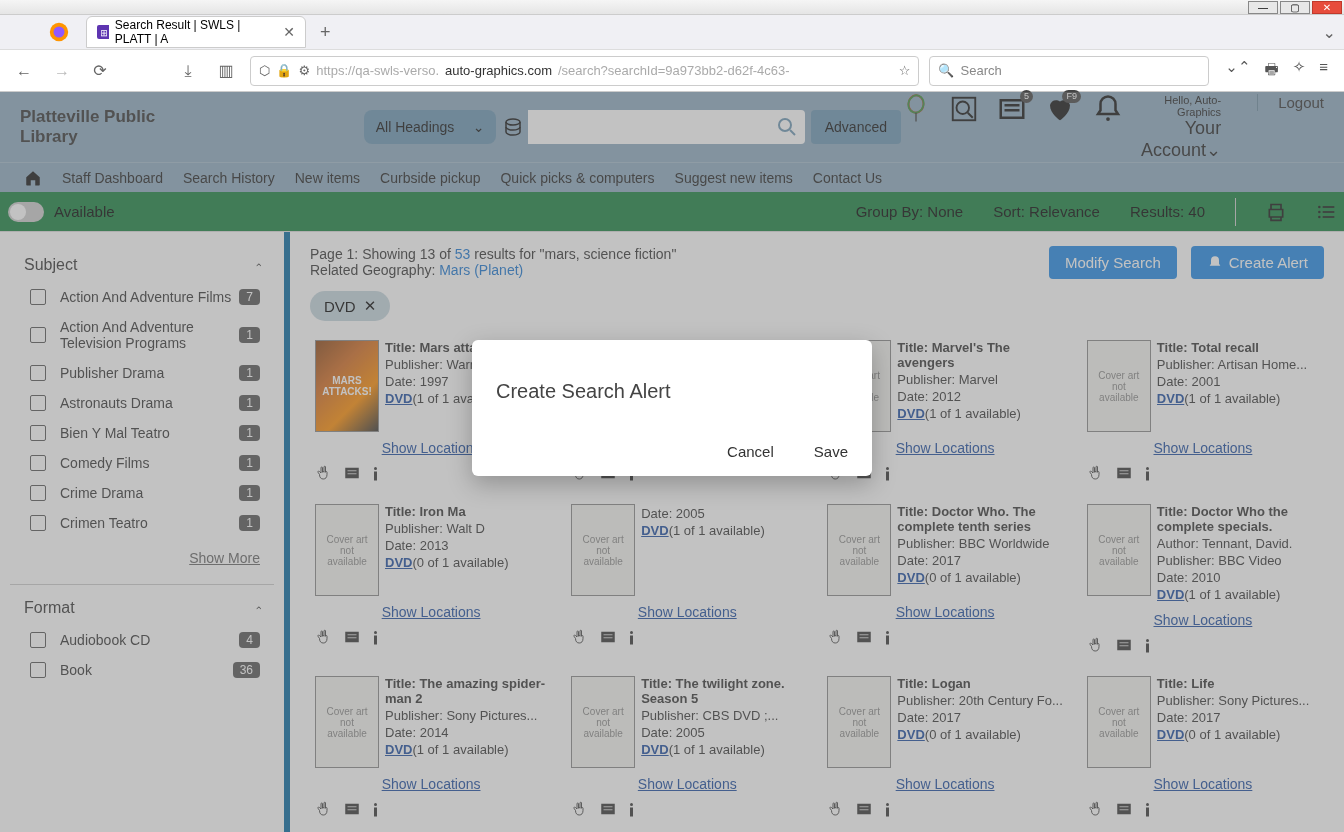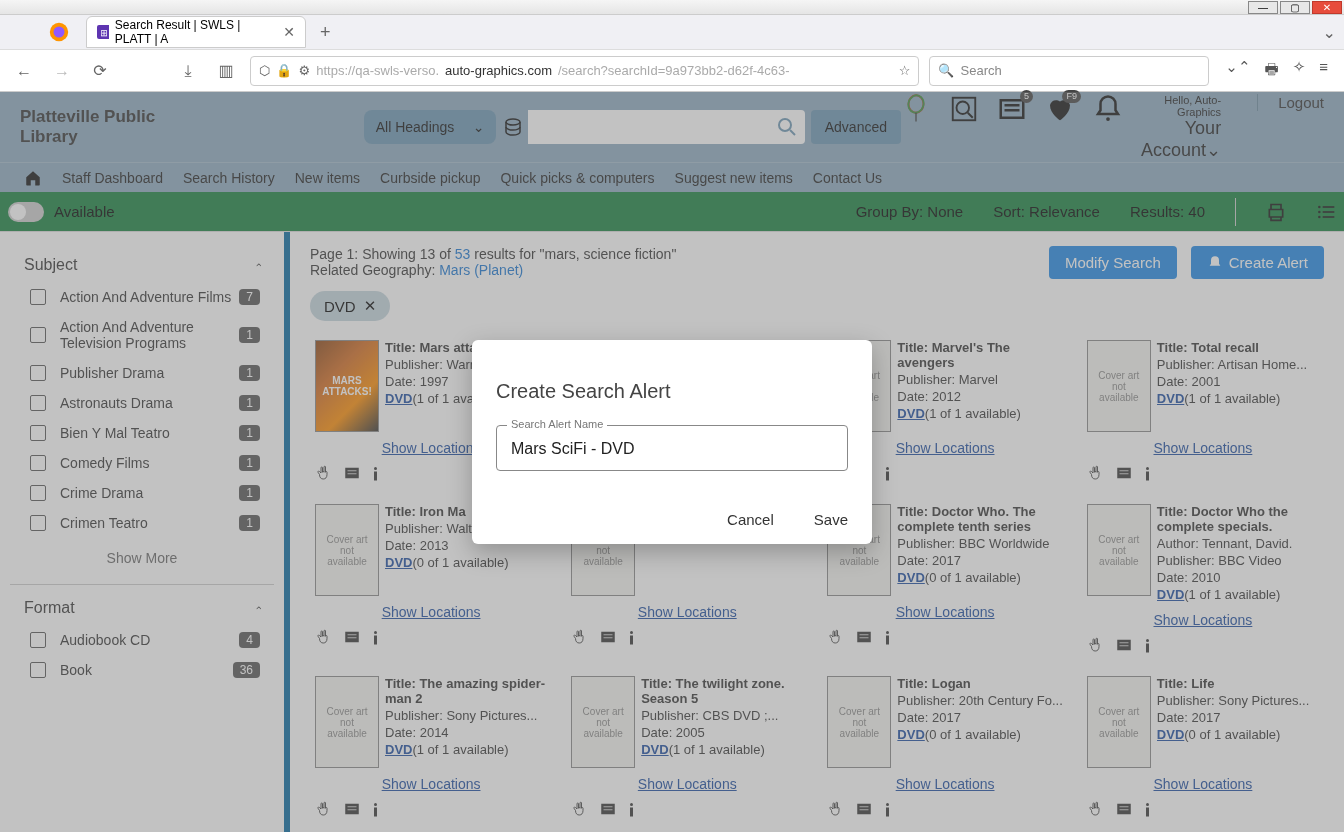--- a/index.html
+++ b/index.html
@@ -56,21 +56,21 @@
 .ctrl-right > div.sep { border-left:1px solid #ccc; height:28px;}
 
 
 .main { display:flex; height: calc(832px - 15px - 35px - 42px - 70px - 30px - 40px);}
 .sidebar { width: 290px; border-right:6px solid #0369a1; padding: 16px 24px; overflow:hidden;}
 .facet-head { display:flex; justify-content:space-between; align-items:center; font-size:16px; color:#333; padding:8px 0; font-weight:500;}
 .facet-item { display:flex; align-items:center; padding: 7px 0; font-size:14px; color:#333;}
 .facet-item .cb { width:16px; height:16px; border:1.5px solid #555; border-radius:2px; margin-right:14px; margin-left:6px; flex-shrink:0;}
 .facet-item .lbl { flex:1;}
 .facet-item .cnt { background:#555; color:#fff; border-radius:4px; padding:1px 7px; font-size:12px; min-width:20px; text-align:center;}
-.show-more { text-align:center; color:#666; font-size:14px; padding:12px 0;}
+.show-more { text-align:right; color:#666; font-size:14px; padding:12px 0;text-decoration:underline;}
 .divider { border-top:1px solid #ccc; margin: 6px -14px;}
 
 .results { flex:1; padding: 14px 20px; overflow:hidden;}
 .results-top { display:flex; justify-content:space-between; align-items:flex-start;}
 .results-info { font-size:14px; color:#333;}
 .results-info a { color:#1976d2; text-decoration:none;}
 .top-btns { display:flex; gap:14px;}
 .btn-blue { background:#1e88e5; color:#fff; border-radius:4px; padding:8px 16px; font-size:15px; display:flex; align-items:center; gap:6px;}
 .chip { display:inline-flex; align-items:center; background:#c4d5dd; border-radius:16px; padding:6px 14px; font-size:15px; margin-top:12px; gap:8px;}
 
@@ -732,22 +732,18 @@
             </span>
           </div>
         </div>
       </div>
   </div>
 </div>
 
 <div class="overlay">
   <div class="modal">
     <h2>Create Search Alert</h2>
-    <div class="modal-field">
-      <label>Search Alert Name</label>
-      <input type="text" value="Mars SciFi - DVD" style="">
-    </div>
     <div class="modal-actions">
       <span>Cancel</span>
       <span>Save</span>
     </div>
   </div>
 </div>
 
 </body></html>

